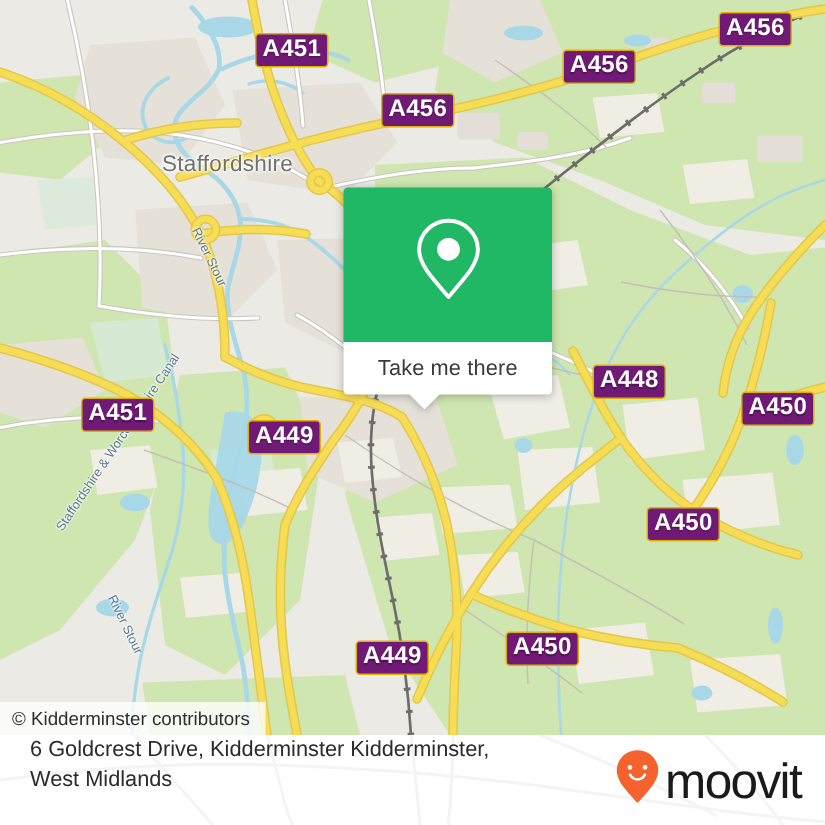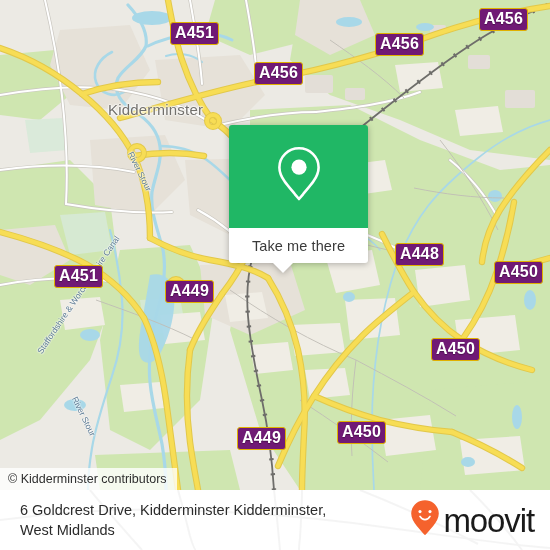--- a/index.html
+++ b/index.html
@@ -72,21 +72,21 @@
     width:0; height:0;
     border-left:11px solid transparent;
     border-right:11px solid transparent;
     border-top:11px solid #ffffff;
   }
 
   
   .bottombar {
     position:absolute; left:0; top:490px; width:550px; height:60px;
     background:#ffffff; overflow:hidden;
-    display:flex; align-items:center;
+    display:flex; 
   }
   .bottombar-wm {
     position:absolute; left:0; top:-490px; width:550px; height:550px;
     opacity:.10; pointer-events:none;
   }
   .addr {
     position:relative; z-index:2;
     margin-left:20px; width:330px;
     color:#2b2b2b; font-size:14.5px; line-height:1.38;
   }
@@ -339,21 +339,21 @@
         <g fill="none" stroke="#f7dd55" stroke-width="4">
           <circle cx="137" cy="153" r="7"></circle>
           <circle cx="213" cy="121" r="6"></circle>
           <circle cx="176" cy="286" r="7"></circle>
           <circle cx="253" cy="167" r="6"></circle>
           <circle cx="255" cy="236" r="6"></circle>
         </g>
       </g>
     </svg>
 
-    <div class="place-label" style="left:108px; top:101px;">Kidderminster</div>
+    <div class="place-label" style="left:108px; top:101px;">Staffordshire</div>
 
     <div class="water-label" style="left:135px; top:150px; transform:rotate(64deg); transform-origin:left top;">River Stour</div>
     <div class="water-label" style="left:79px; top:395px; transform:rotate(64deg); transform-origin:left top;">River Stour</div>
     <div class="water-label" style="left:35px; top:350px; transform:rotate(-56deg); transform-origin:left top;">Staffordshire &amp; Worcestershire Canal</div>
 
     <div class="shield" style="left:170px; top:22px;">A451</div>
     <div class="shield" style="left:375px; top:33px;">A456</div>
     <div class="shield" style="left:479px; top:8px;">A456</div>
     <div class="shield" style="left:254px; top:62px;">A456</div>
     <div class="shield" style="left:395px; top:243px;">A448</div>

